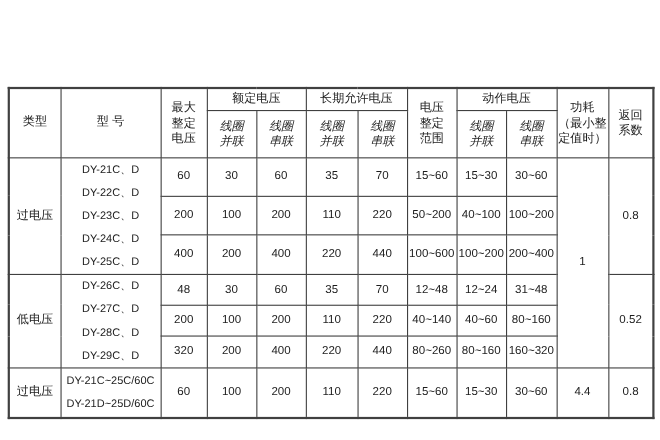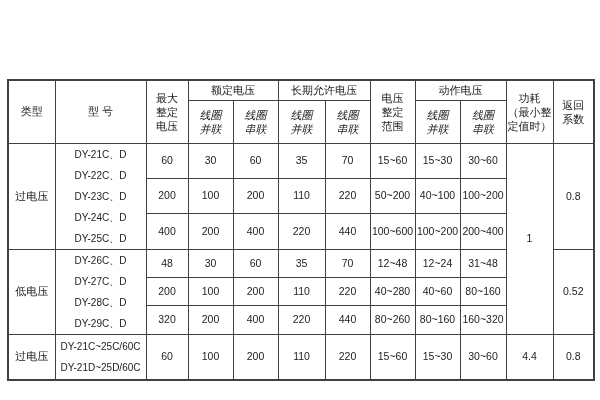--- a/index.html
+++ b/index.html
@@ -152,21 +152,21 @@
       <td>12~24</td>
       <td>31~48</td>
       <td rowspan="3">0.52</td>
     </tr>
     <tr class="dr">
       <td>200</td>
       <td>100</td>
       <td>200</td>
       <td>110</td>
       <td>220</td>
-      <td>40~280</td>
+      <td>40~140</td>
       <td>40~60</td>
       <td>80~160</td>
     </tr>
     <tr class="dr">
       <td>320</td>
       <td>200</td>
       <td>400</td>
       <td>220</td>
       <td>440</td>
       <td>80~260</td>

